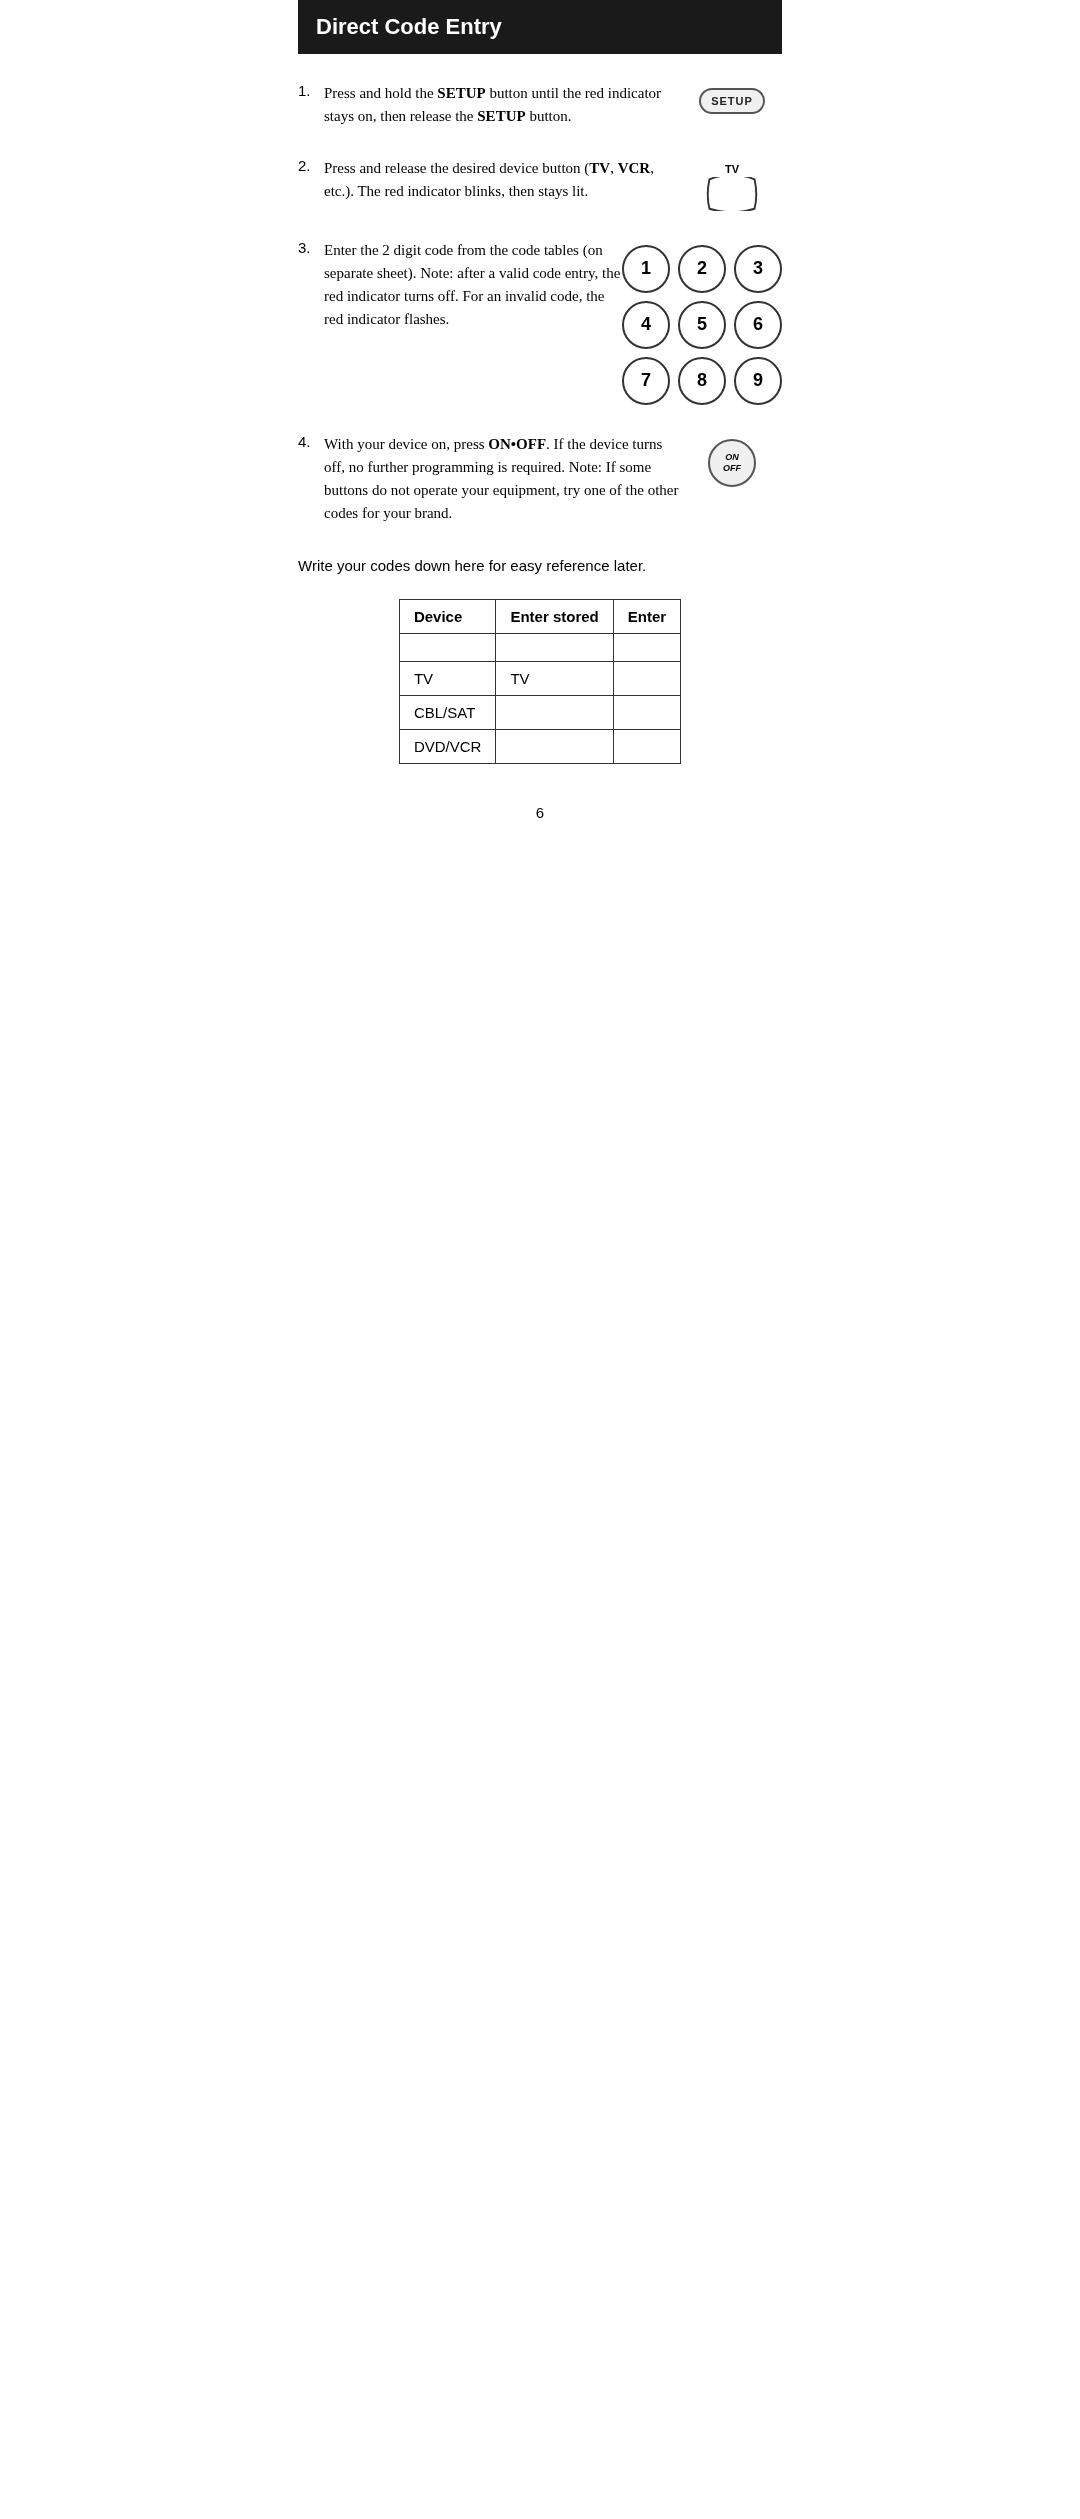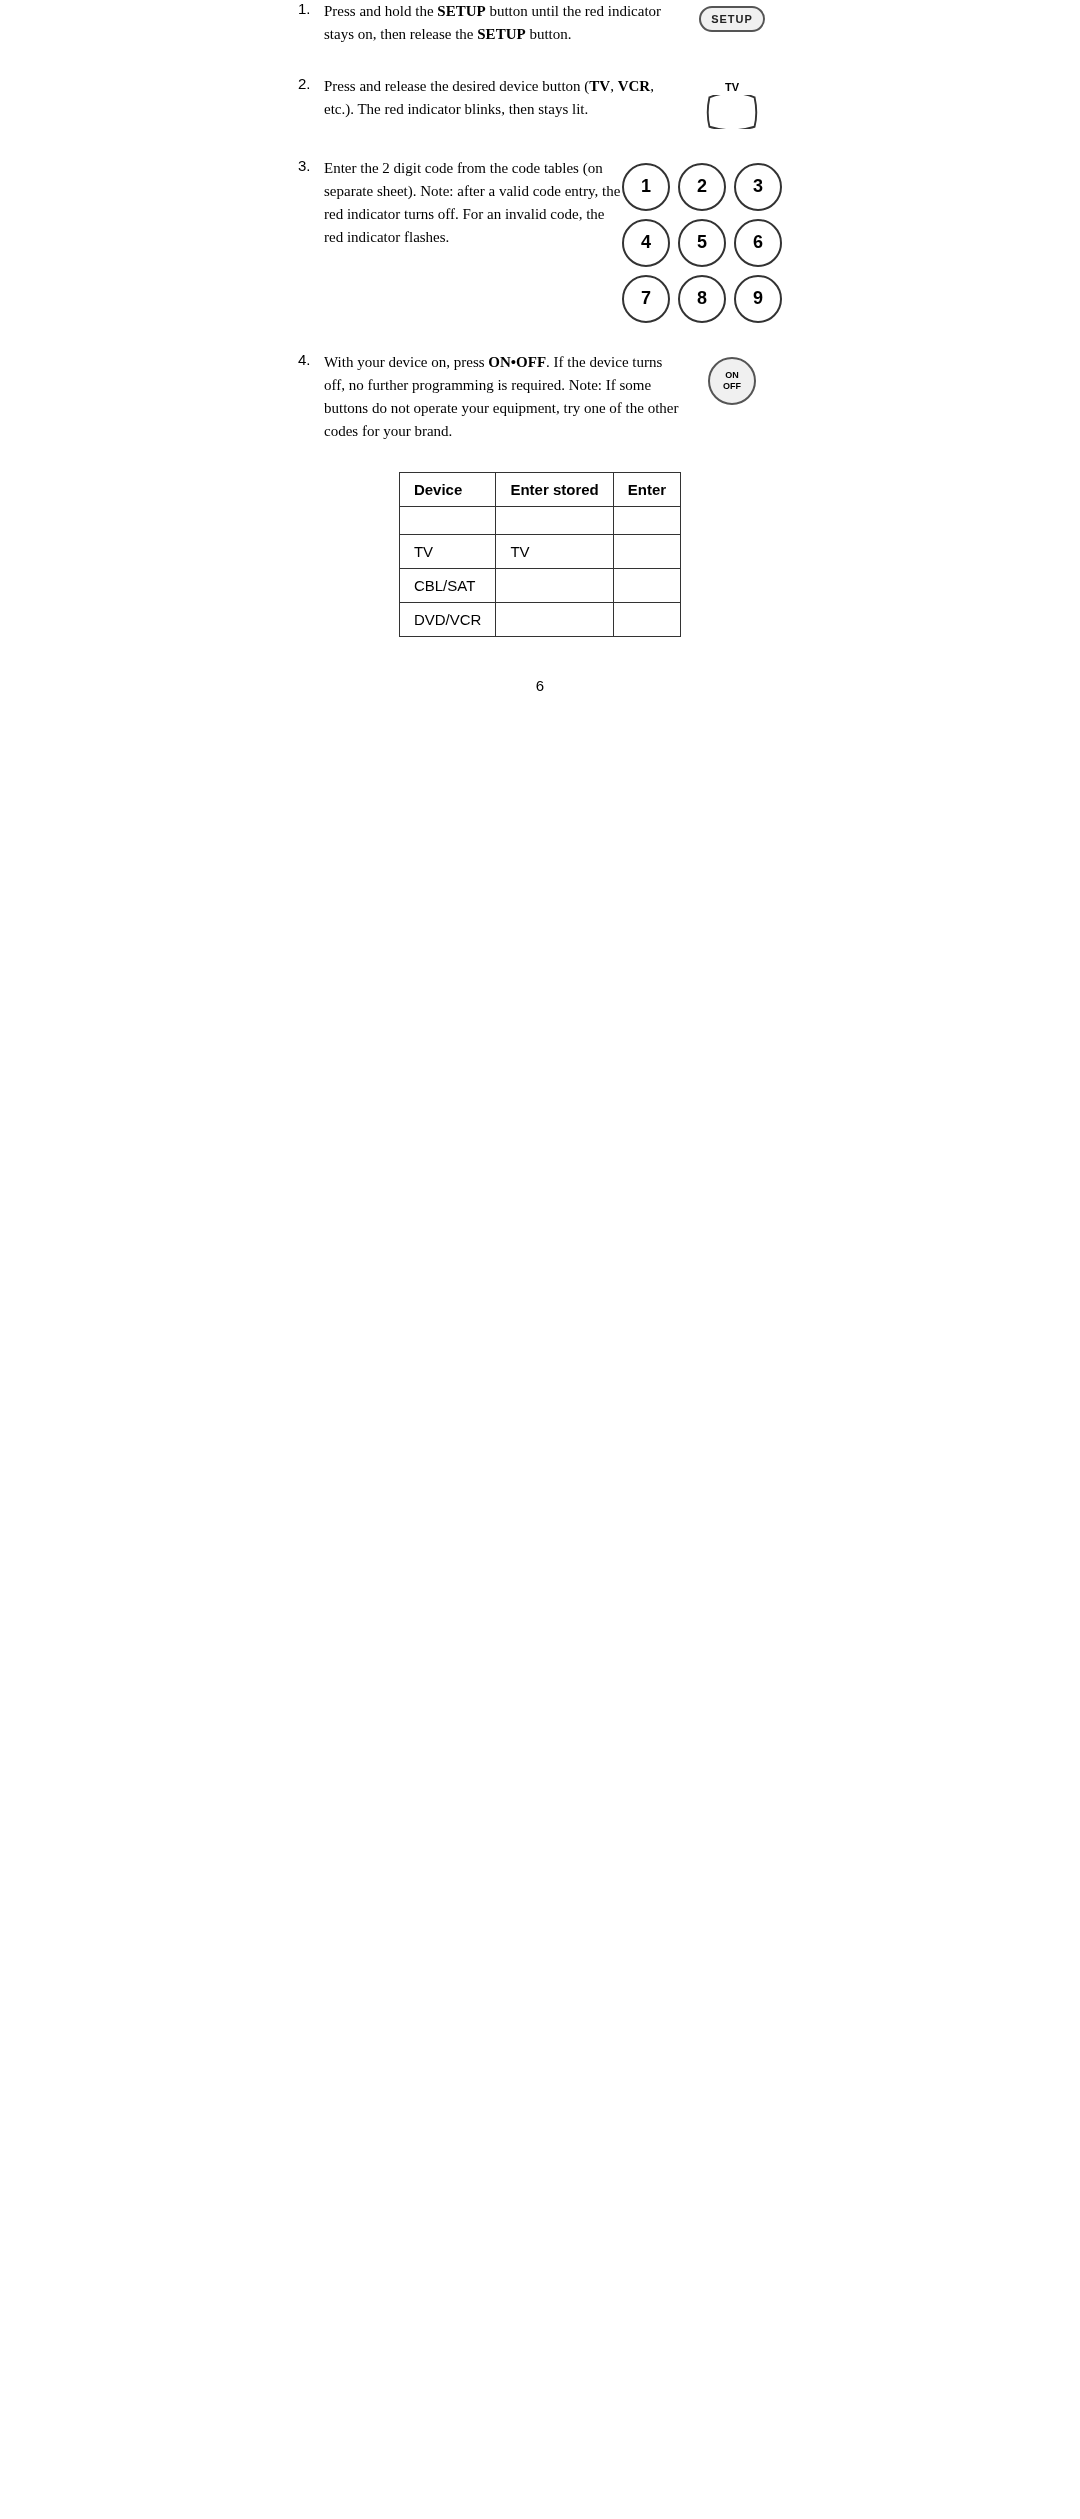--- a/index.html
+++ b/index.html
@@ -114,20 +114,21 @@
       height: 48px;
       display: flex;
       flex-direction: column;
       align-items: center;
       justify-content: center;
       font-size: 9px;
       font-weight: bold;
       background: #f0f0f0;
       line-height: 1.2;
       margin-top: 4px;
+      font-style: italic;
     }
 
     .reference-text {
       font-size: 15px;
       line-height: 1.55;
       margin-bottom: 22px;
     }
 
     
     .ref-table {
@@ -178,20 +179,21 @@
       justify-content: center;
       min-width: 100px;
       padding-top: 2px;
     }
   </style>
 </head>
 <body>
 
 <div class="page-container">
 
+  <div class="title-bar">Direct Code Entry</div>
 
   <div class="step-row">
     <div class="step-left">
       <span class="step-number">1.</span>
       <span class="step-text">
         Press and hold the <b>SETUP</b> button until the red indicator stays on, then release the <b>SETUP</b> button.
       </span>
     </div>
     <div class="step-right">
       <div class="setup-btn-icon">SETUP</div>
@@ -245,20 +247,21 @@
       </span>
     </div>
     <div class="step-right">
       <div class="onoff-btn-icon">
         <span>ON</span>
         <span>OFF</span>
       </div>
     </div>
   </div>
 
+  <p class="reference-text">Write your codes down here for easy reference later.</p>
 
   <table class="ref-table">
     <thead>
       <tr>
         <th>Device</th>
         <th>Enter stored</th>
         <th>Enter</th>
       </tr>
     </thead>
     <tbody>

